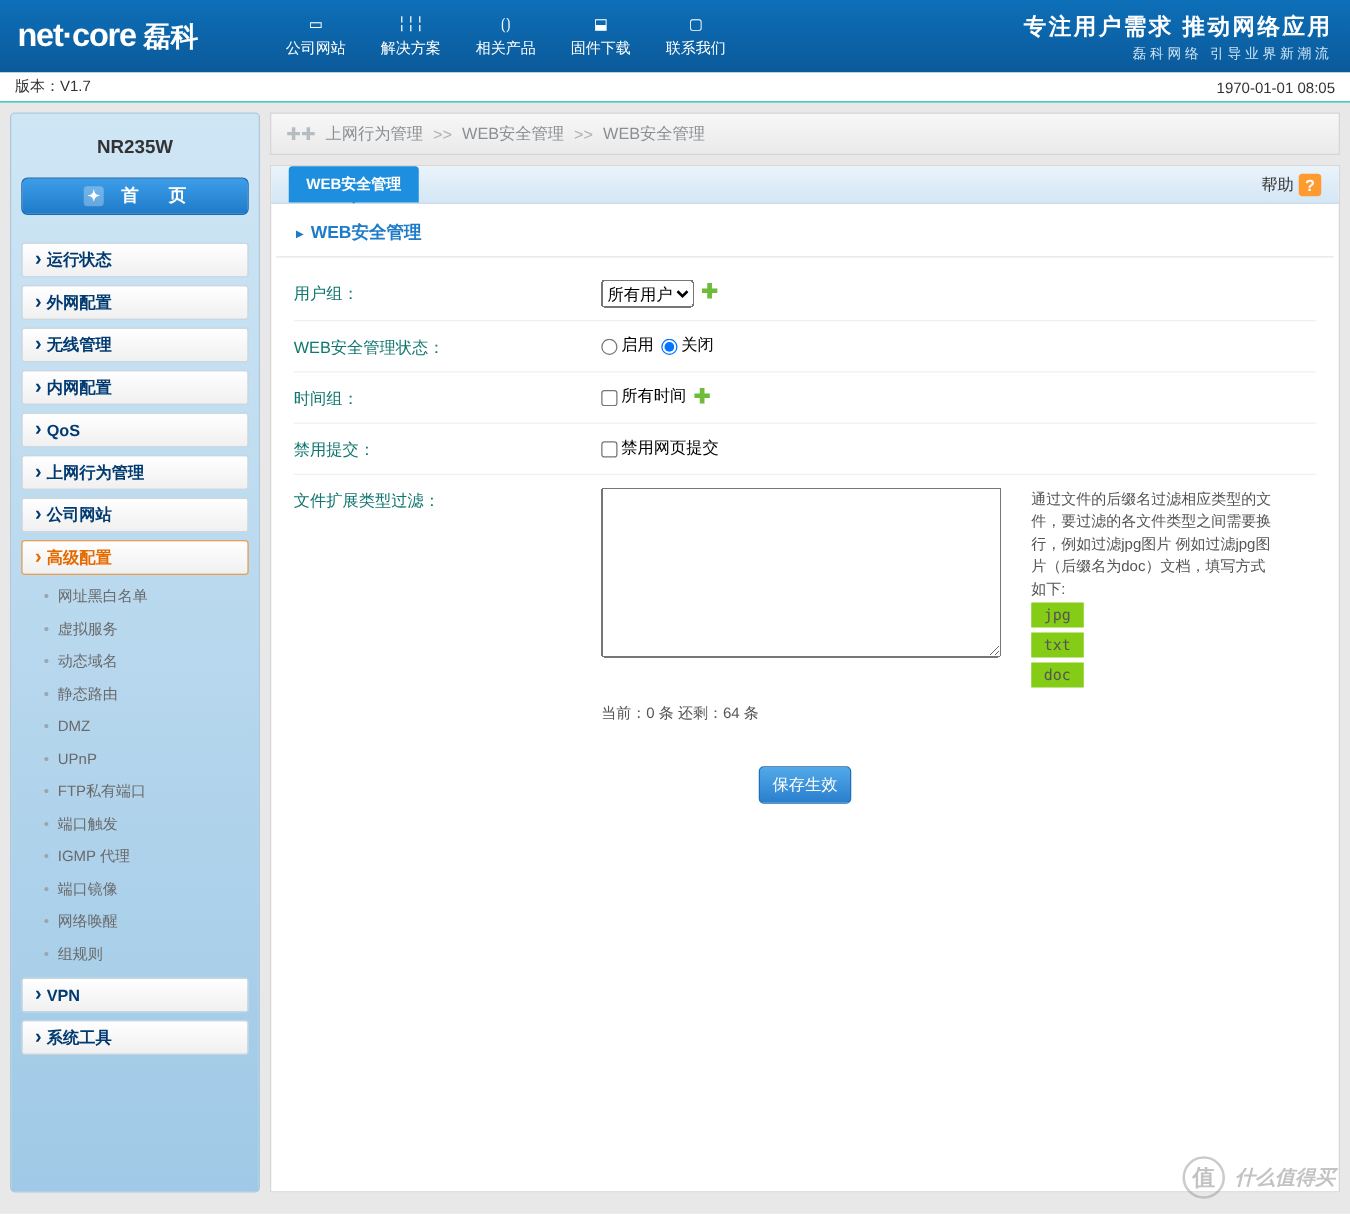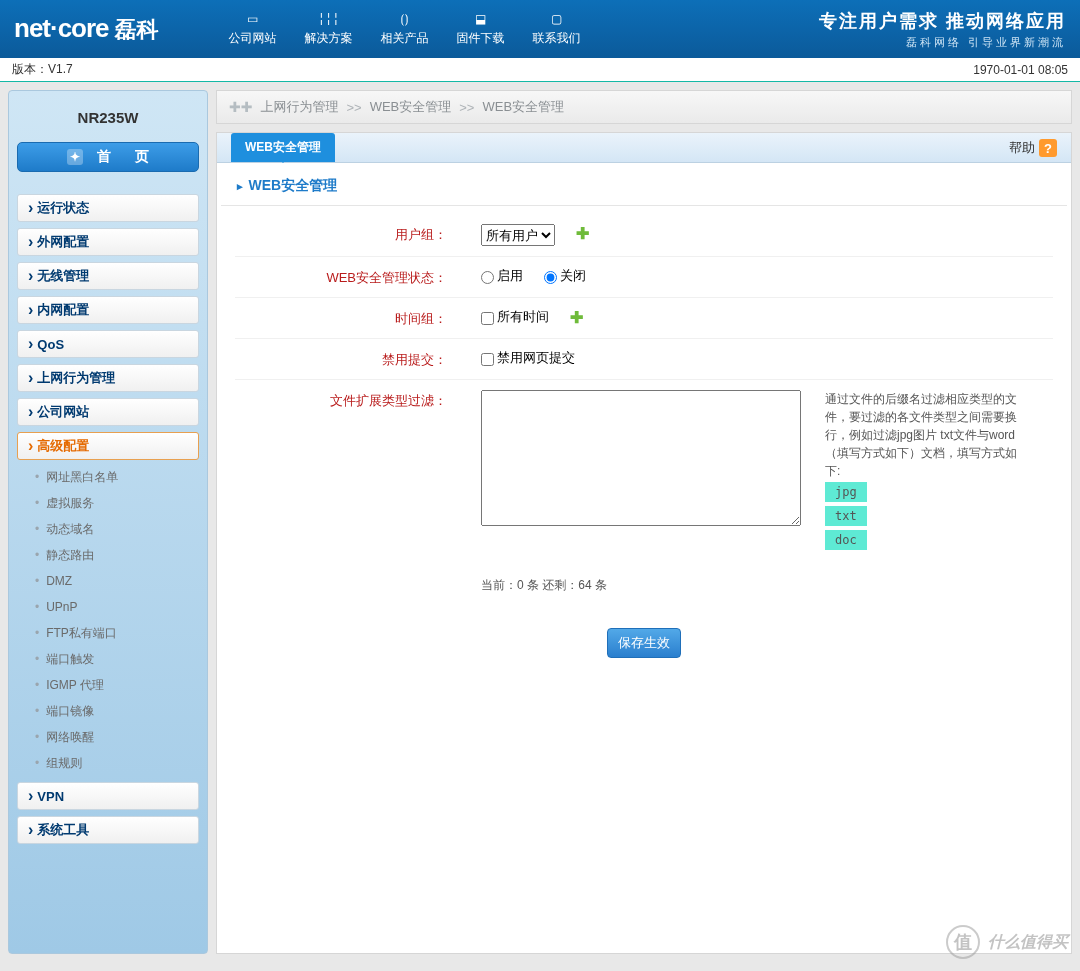--- a/index.html
+++ b/index.html
@@ -46,29 +46,29 @@
 .tab::after { content: ""; position: absolute; bottom: -7px; left: 50%; margin-left: -6px; border: 6px solid transparent; border-top-color: #1e8fde; }
 .help { margin-left: auto; margin-bottom: 5px; display: flex; align-items: center; gap: 4px; color: #333; font-size: 13px; cursor: pointer; }
 .help .q { width: 18px; height: 18px; background: #ff9a2e; border-radius: 3px; color: #fff; display: flex; align-items: center; justify-content: center; font-weight: bold; }
 
 .sec-hdr { display: flex; align-items: center; gap: 6px; padding: 14px 16px 10px; color: #1e7bc9; font-weight: bold; font-size: 14px; border-bottom: 1px solid #e5e5e5; margin: 0 4px; }
 .sec-hdr::before { content: "▸"; color: #1e7bc9; font-size: 11px; }
 
 .form { margin: 8px 18px; }
 .row { display: flex; align-items: flex-start; padding: 10px 0; border-top: 1px solid #f0f0f0; }
 .row:first-child { border-top: none; }
-.lbl { width: 216px; text-align: right; color: #b91c1c; padding-right: 4px; padding-top: 2px; }
-.ctrl { flex: 1; display: flex; align-items: flex-start; gap: 21px; flex-wrap: wrap; padding-left: 30px; }
+.lbl { width: 216px; color: #0f766e; padding-right: 4px; padding-top: 2px; }
+.ctrl { flex: 1; display: flex; align-items: flex-start; gap: 6px; flex-wrap: wrap; padding-left: 30px; }
 select { height: 22px; font-size: 13px; }
 .add-icon { width: 14px; height: 14px; color: #6fbb3a; font-weight: bold; font-size: 16px; line-height: 12px; cursor: pointer; margin-top: 4px; }
 input[type=radio], input[type=checkbox] { margin: 2px 3px 0 0; vertical-align: middle; }
 textarea { width: 320px; height: 136px; resize: both; font-size: 13px; }
 .counter { font-size: 12px; color: #555; margin-top: 4px; }
 .hint { margin-left: 24px; width: 194px; font-size: 12px; color: #555; line-height: 18px; }
-.hint .tag { background: #5eead4; padding: 1px 10px; margin: 2px 0; display: inline-block; font-family: monospace; }
+.hint .tag { background: #84cc16; padding: 1px 10px; margin: 2px 0; display: inline-block; font-family: monospace; }
 
 .btnrow { text-align: center; margin: 24px 0; }
 .save-btn { background: linear-gradient(#52a9e8, #2a7fce); color: #fff; border: 1px solid #1f6fb9; border-radius: 4px; padding: 5px 10px; font-size: 13px; cursor: pointer; }
 
 .watermark { position: absolute; right: 12px; bottom: 12px; display: flex; align-items: center; gap: 8px; color: #888; font-size: 16px; font-style: italic; font-weight: bold; opacity: 0.5; }
 .watermark .circ { width: 34px; height: 34px; border: 2px solid #999; border-radius: 50%; display: flex; align-items: center; justify-content: center; font-style: normal; font-size: 18px; }
 </style>
 </head>
 <body>
 
@@ -239,21 +239,21 @@
           <div class="ctrl">
             <label><input type="checkbox" style=""><span>禁用网页提交</span></label>
           </div>
         </div>
         <div class="row">
           <div class="lbl">文件扩展类型过滤：</div>
           <div class="ctrl" style="flex-direction:column;align-items:flex-start;">
             <div style="display:flex;">
               <textarea style=""></textarea>
               <div class="hint">
-                <span>通过文件的后缀名过滤相应类型的文件，要过滤的各文件类型之间需要换行，例如过滤jpg图片 txt文件与word（填写方式如下）文档，填写方式如下:</span><br>
+                <span>通过文件的后缀名过滤相应类型的文件，要过滤的各文件类型之间需要换行，例如过滤jpg图片 例如过滤jpg图片（后缀名为doc）文档，填写方式如下:</span><br>
                 <span class="tag">jpg</span><br>
                 <span class="tag">txt</span><br>
                 <span class="tag">doc</span>
               </div>
             </div>
             <div class="counter">当前：0 条   还剩：64 条</div>
           </div>
         </div>
       </div>
 

